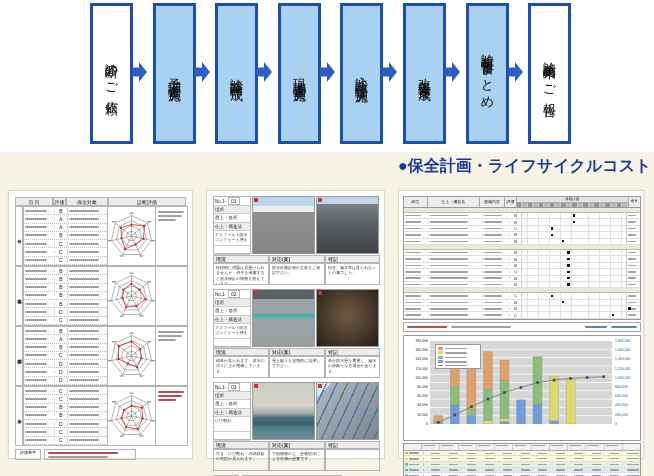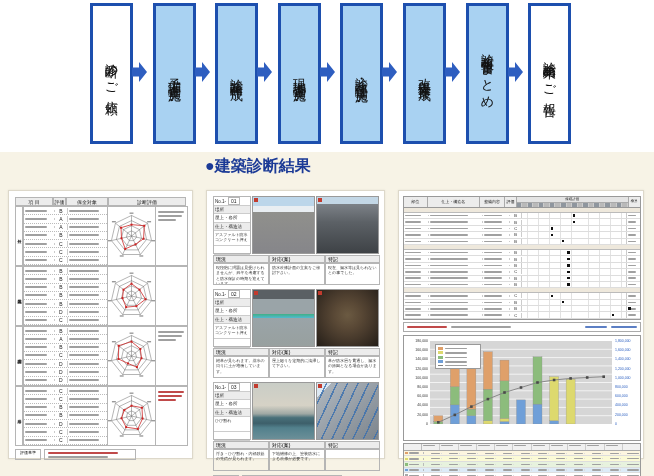--- a/index.html
+++ b/index.html
@@ -75,21 +75,21 @@
       <div class="fbox filled" style="left: 466px;">
         <div class="vtext">診断報告書まとめ</div>
       </div>
       <div class="farrow" style="left: 508px;"><svg width="15" height="22" viewBox="0 0 15 22">
           <polygon points="0,6.5 7,6.5 7,1 15,11 7,21 7,15.5 0,15.5" fill="#2e5ec0"></polygon>
         </svg></div>
       <div class="fbox plain" style="left: 528px;">
         <div class="vtext">診断結果のご報告</div>
       </div>
     </div>
-  <div class="heading" style="left:205px">●建築診断結果</div>
+  <div class="heading" style="left:398px">●保全計画・ライフサイクルコスト</div>
   <div class="doc" id="docL" style="left:8px;width:185px">
       <div style="position: absolute; left: 6px; top: 6px; width: 173px;">
         <div style="display: flex; height: 9px;">
           <div class="cellb grayhdr micro" style="width: 38px; text-align: center; line-height: 8px;">項 目</div>
           <div class="cellb grayhdr micro" style="width: 13px; text-align: center; line-height: 8px;">評価</div>
           <div class="cellb grayhdr micro" style="width: 42px; text-align: center; line-height: 8px;">保全対象</div>
           <div class="cellb grayhdr micro" style="width: 78px; text-align: center; line-height: 8px;">診断評価</div>
         </div>
         <div style="display: flex; height: 60px;">
           <div class="cellb" style="width: 8px; display: flex; align-items: center; justify-content: center;">

